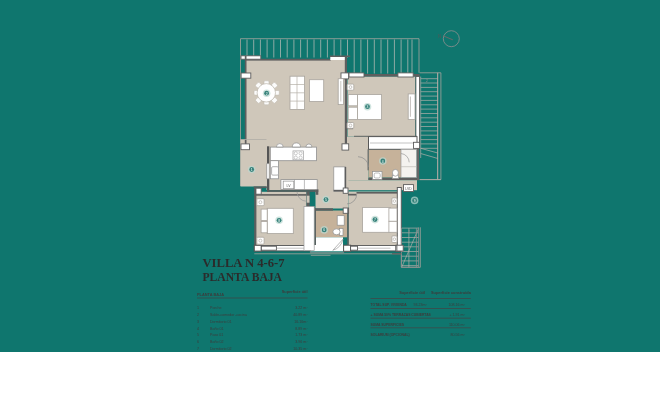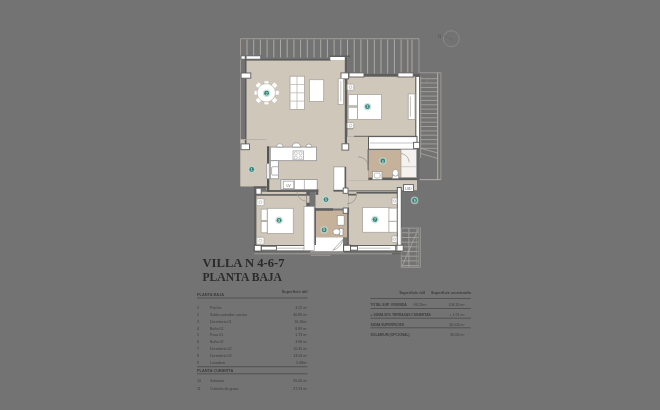--- a/index.html
+++ b/index.html
@@ -1,16 +1,16 @@
 <!DOCTYPE html>
 <html><head>
 <meta charset="utf-8">
 <style>
 html,body{margin:0;padding:0;background:#ffffff;}
-#page{position:relative;width:660px;height:410px;background:#737373;overflow:hidden;
+#page{position:relative;width:660px;height:352px;background:#0f766e;overflow:hidden;
 font-family:"Liberation Sans",sans-serif;}
 svg{position:absolute;top:0;left:0;}
 </style>
 </head>
 <body>
 <div id="page">
 <svg width="660" height="410" viewBox="0 0 660 410">
 <defs></defs>
 
 <g>

